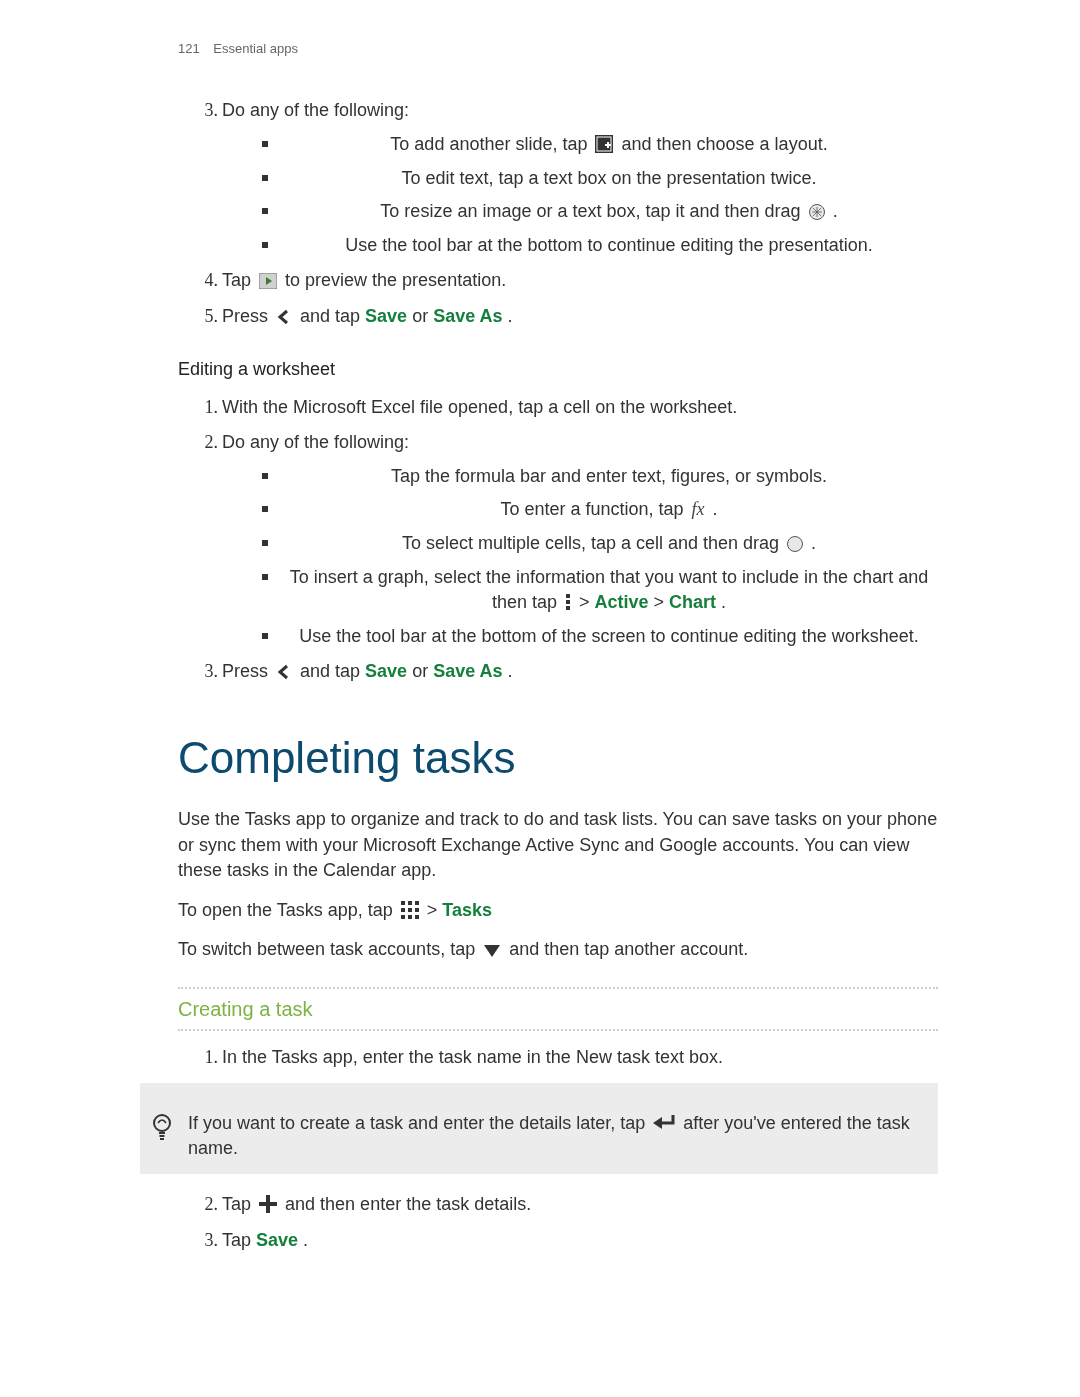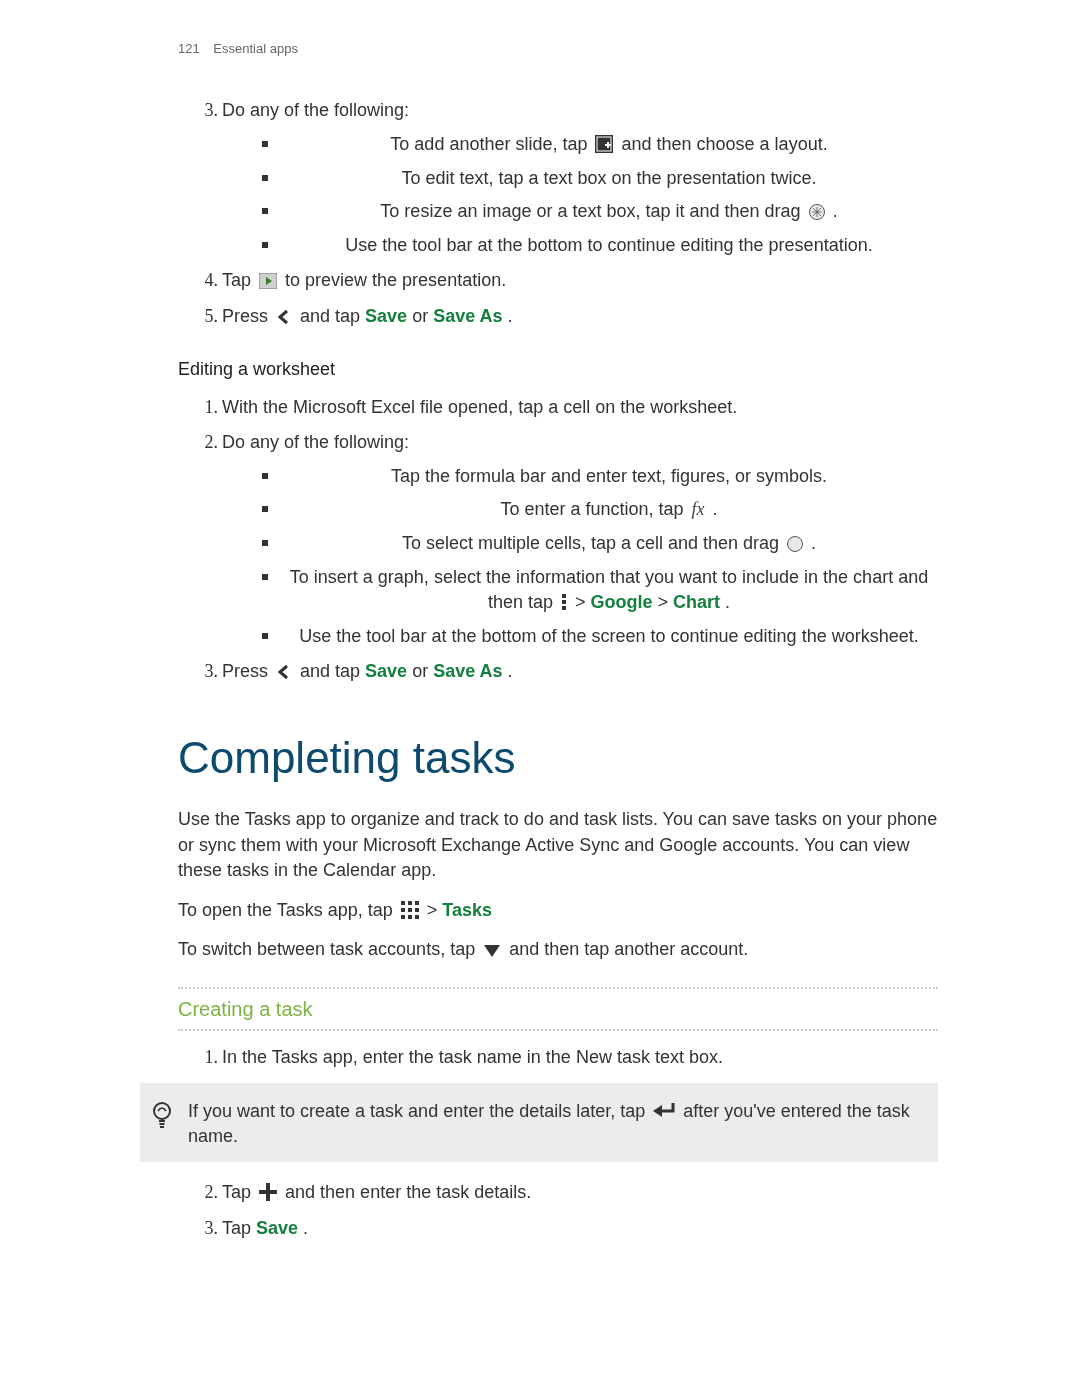--- a/index.html
+++ b/index.html
@@ -85,21 +85,21 @@
 
   .ic {
     display: inline-block;
     vertical-align: -3px;
     margin: 0 3px;
   }
   .ic svg { display: block; }
 
   .tipbox {
     background: #ececec;
-    padding: 16px 16px 12px 10px;
+    padding: 28px 16px 12px 10px;
     margin: 12px 0 18px -38px;
     display: flex;
     align-items: flex-start;
     gap: 14px;
   }
   .tipbox .tipicon { flex: 0 0 auto; margin-top: 2px; }
   .tipbox .tiptext { flex: 1; }
 </style>
 </head>
 <body>
@@ -198,21 +198,21 @@
         <li>
           <span>To insert a graph, select the information that you want to include in the chart and then tap </span>
           <span class="ic">
             <svg width="6" height="18">
                 <rect x="1" y="1" width="4" height="4" fill="#333"></rect>
                 <rect x="1" y="7" width="4" height="4" fill="#333"></rect>
                 <rect x="1" y="13" width="4" height="4" fill="#333"></rect>
               </svg>
           </span>
           <span> &gt; </span>
-          <span class="bold">Google</span>
+          <span class="bold">Active</span>
           <span> &gt; </span>
           <span class="bold">Chart</span>
           <span>.</span>
         </li>
         <li>Use the tool bar at the bottom of the screen to continue editing the worksheet.</li>
       </ul>
     </li>
     <li>
       <span class="num">3</span>
       <span>Press </span>

